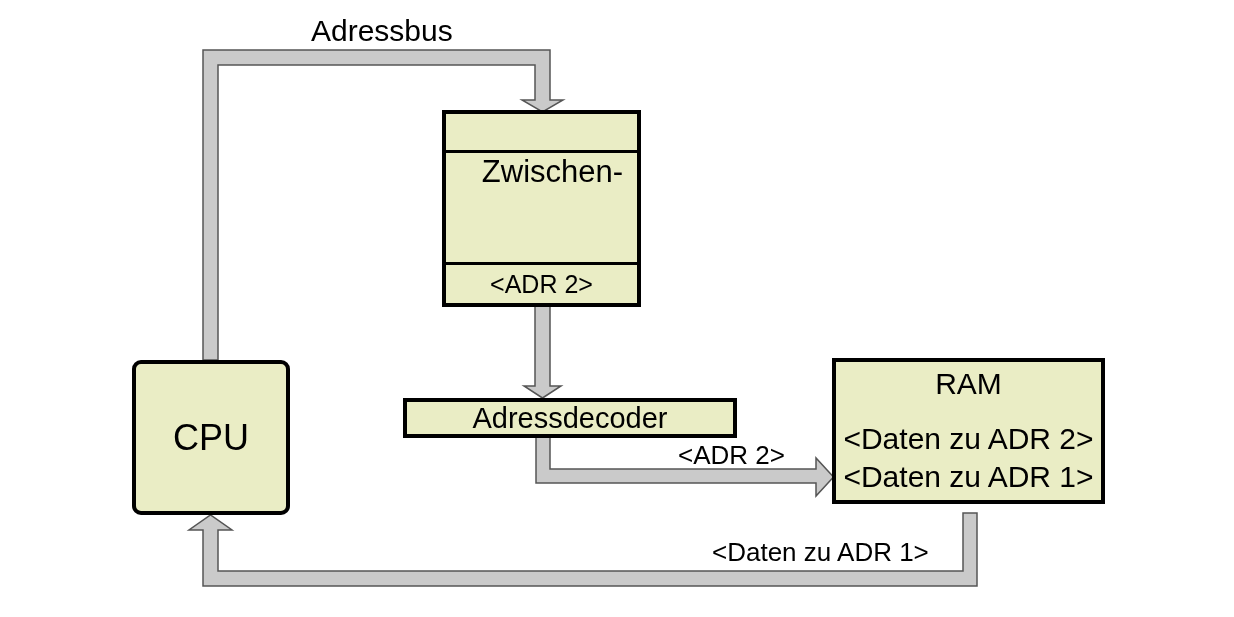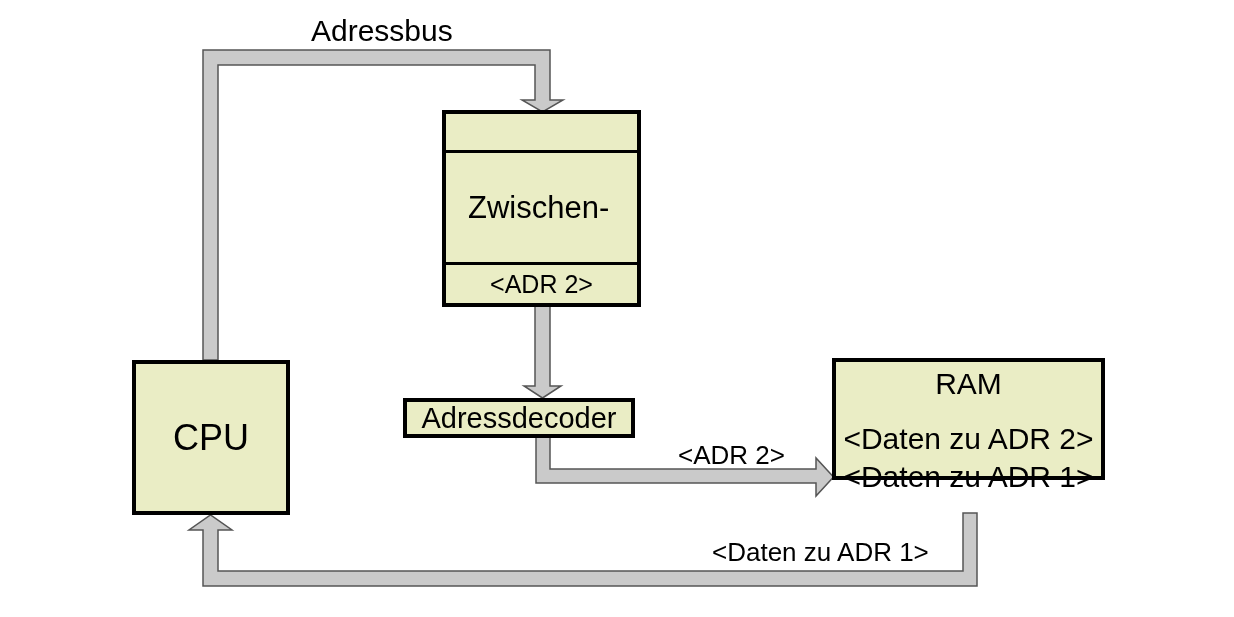--- a/index.html
+++ b/index.html
@@ -26,36 +26,36 @@
     position: absolute;
     z-index: 2;
     background: var(--box-fill, #eaedc5);
     border: 4px solid var(--box-border, #000000);
     box-sizing: border-box;
   }
   
   .zws { left: 442px; top: 110px; width: 199px; height: 197px; display: flex; flex-direction: column; }
   .zws-top { flex: none; height: 36px; border-bottom: 3px solid var(--box-border, #000); }
   .zws-mid {
-    flex: 1; display: flex; flex-direction: column; justify-content: center;
+    flex: 1; display: flex; flex-direction: row; justify-content: center;
     padding-left: 22px; font-size: 31px; line-height: 38px;
   }
   .zws-bot {
     flex: none; height: 38px; border-top: 3px solid var(--box-border, #000);
     display: flex; align-items: center; justify-content: center; font-size: 25px;
   }
   .cpu {
     left: 132px; top: 360px; width: 158px; height: 155px;
-    display: flex; align-items: center; justify-content: center; font-size: 36px;
+    display: flex; align-items: center; justify-content: center; font-size: 36px; border-radius: 9px;
   }
   .adec {
-    left: 403px; top: 398px; width: 232px; height: 40px;
+    left: 403px; top: 398px; width: 334px; height: 40px;
     display: flex; align-items: center; justify-content: center; font-size: 29px;
   }
-  .ram { left: 832px; top: 358px; width: 273px; height: 122px; text-align: center; }
+  .ram { left: 832px; top: 358px; width: 273px; height: 146px; text-align: center; }
   .ram-title { margin-top: 4px; font-size: 30px; line-height: 36px; }
   .ram-entries { margin-top: 18px; font-size: 30px; line-height: 38px; }
   .lbl { position: absolute; z-index: 3; white-space: nowrap; }
   .lbl-adressbus { left: 311px; top: 14px; font-size: 30px; }
   .lbl-adr2 { left: 678px; top: 440px; font-size: 26px; }
   .lbl-datenbus { left: 517px; top: 530px; font-size: 30px; }
   .lbl-daten1 { left: 712px; top: 537px; font-size: 26px; }
 </style>
 </head>
 <body>

